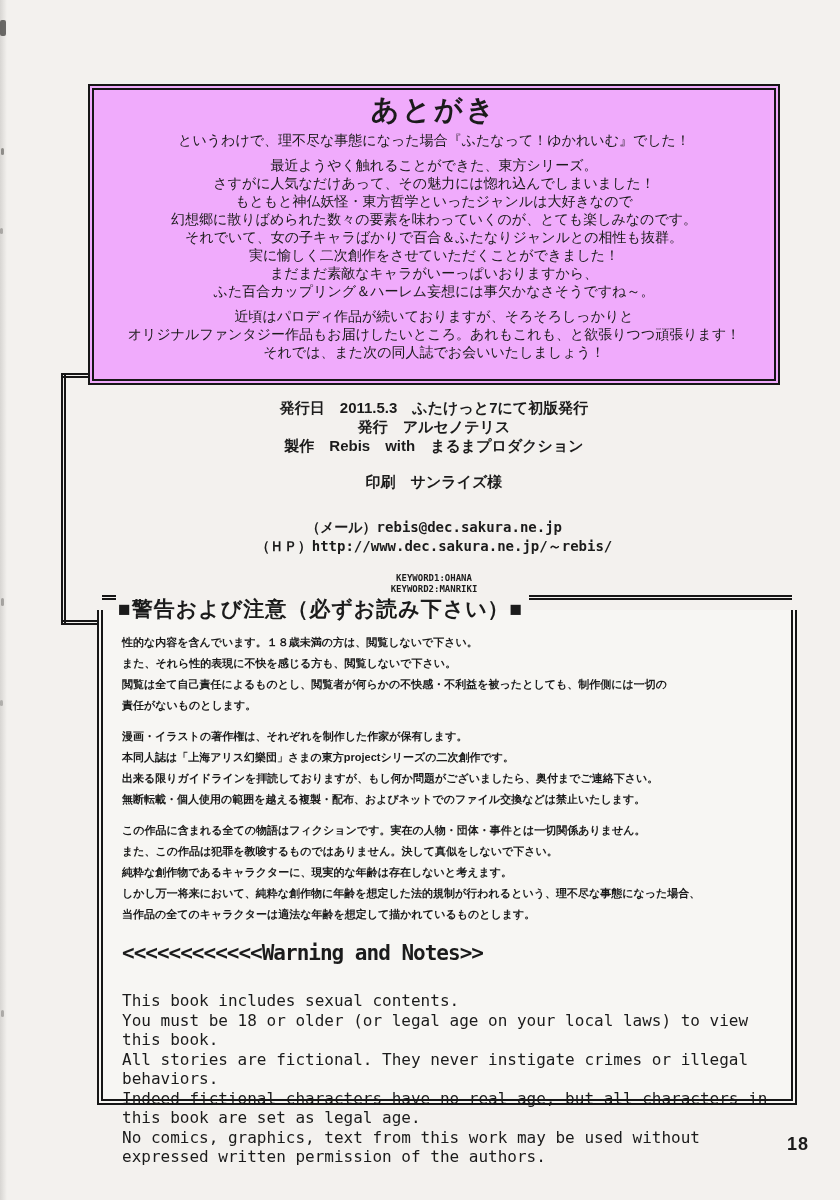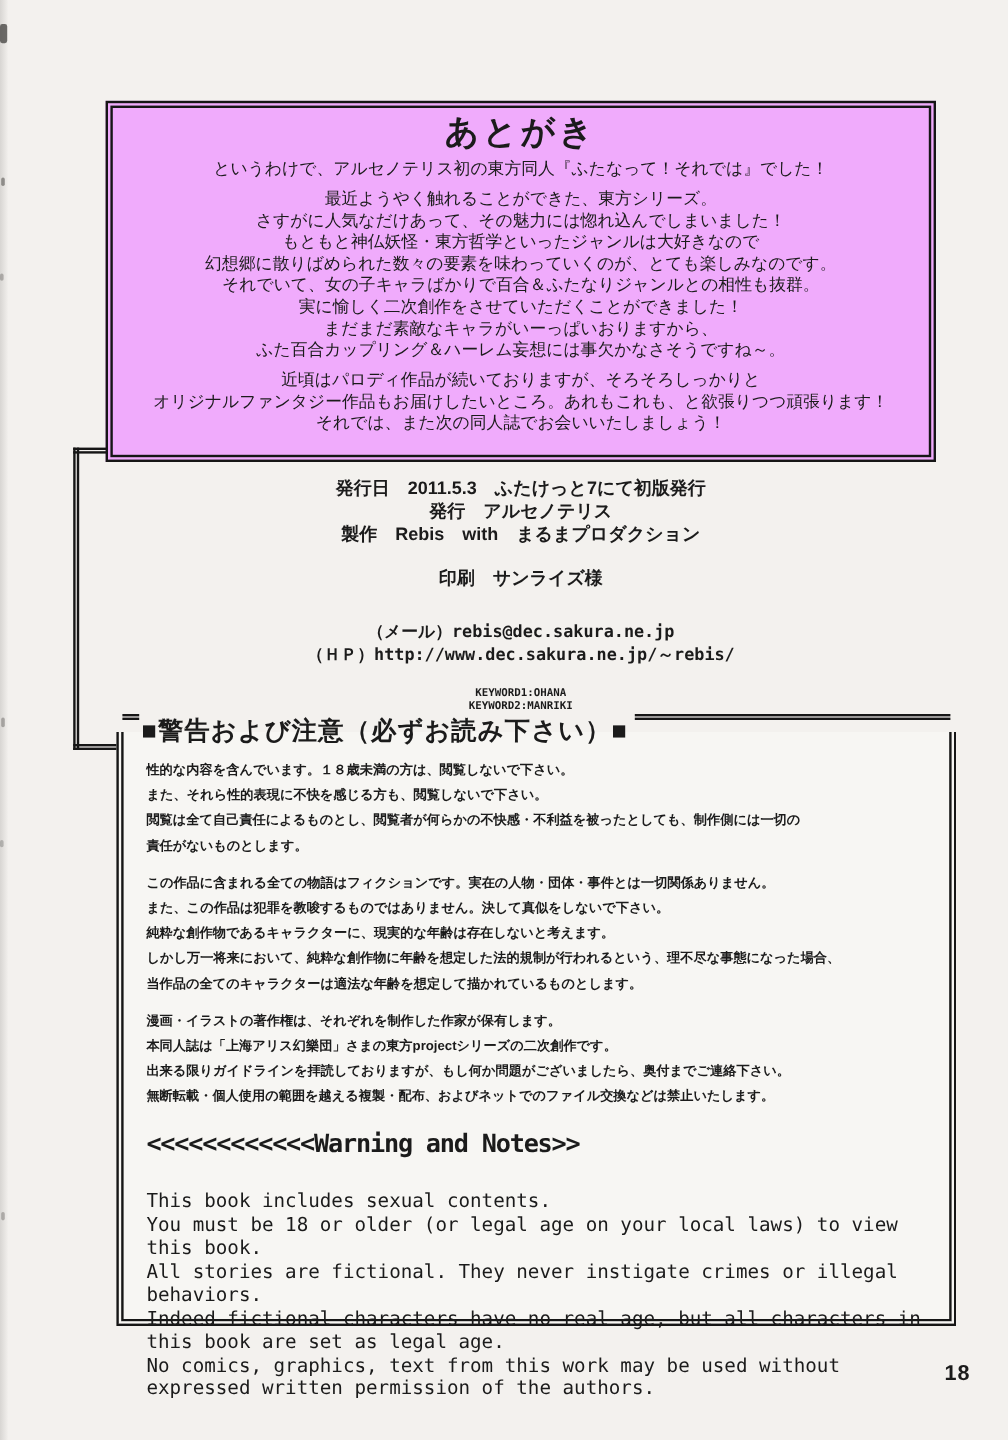--- a/index.html
+++ b/index.html
@@ -78,21 +78,21 @@
   <div class="speck sp1"></div>
   <div class="speck sp2"></div>
   <div class="speck sp3"></div>
   <div class="speck sp4"></div>
   <div class="speck sp5"></div>
   <div class="speck sp6"></div>
 
   <div class="afterbox">
     <div class="after-title">あとがき</div>
     <div class="after-body">
-      <div class="blk">というわけで、アルセノテリス初の東方同人『ふたなって！それでは』でした！</div>
+      <div class="blk">というわけで、理不尽な事態になった場合『ふたなって！ゆかれいむ』でした！</div>
       <div class="gap7"></div>
       <div class="blk">最近ようやく触れることができた、東方シリーズ。
 さすがに人気なだけあって、その魅力には惚れ込んでしまいました！
 もともと神仏妖怪・東方哲学といったジャンルは大好きなので
 幻想郷に散りばめられた数々の要素を味わっていくのが、とても楽しみなのです。
 それでいて、女の子キャラばかりで百合＆ふたなりジャンルとの相性も抜群。
 実に愉しく二次創作をさせていただくことができました！
 まだまだ素敵なキャラがいーっぱいおりますから、
 ふた百合カップリング＆ハーレム妄想には事欠かなさそうですね～。</div>
       <div class="gap7"></div>
@@ -123,29 +123,29 @@
     <div class="warn-titlerow">
       <div class="dline seg-l"></div>
       <div class="warn-title">■警告および注意（必ずお読み下さい）■</div>
       <div class="dline seg-r"></div>
     </div>
     <div class="warn-body">
       <div class="warn-p">性的な内容を含んでいます。１８歳未満の方は、閲覧しないで下さい。
 また、それら性的表現に不快を感じる方も、閲覧しないで下さい。
 閲覧は全て自己責任によるものとし、閲覧者が何らかの不快感・不利益を被ったとしても、制作側には一切の
 責任がないものとします。</div>
+      <div class="warn-p">漫画・イラストの著作権は、それぞれを制作した作家が保有します。
+本同人誌は「上海アリス幻樂団」さまの東方projectシリーズの二次創作です。
+出来る限りガイドラインを拝読しておりますが、もし何か問題がございましたら、奥付までご連絡下さい。
+無断転載・個人使用の範囲を越える複製・配布、およびネットでのファイル交換などは禁止いたします。</div>
       <div class="warn-p">この作品に含まれる全ての物語はフィクションです。実在の人物・団体・事件とは一切関係ありません。
 また、この作品は犯罪を教唆するものではありません。決して真似をしないで下さい。
 純粋な創作物であるキャラクターに、現実的な年齢は存在しないと考えます。
 しかし万一将来において、純粋な創作物に年齢を想定した法的規制が行われるという、理不尽な事態になった場合、
 当作品の全てのキャラクターは適法な年齢を想定して描かれているものとします。</div>
-      <div class="warn-p">漫画・イラストの著作権は、それぞれを制作した作家が保有します。
-本同人誌は「上海アリス幻樂団」さまの東方projectシリーズの二次創作です。
-出来る限りガイドラインを拝読しておりますが、もし何か問題がございましたら、奥付までご連絡下さい。
-無断転載・個人使用の範囲を越える複製・配布、およびネットでのファイル交換などは禁止いたします。</div>
       <div class="warn-en-head">&lt;&lt;&lt;&lt;&lt;&lt;&lt;&lt;&lt;&lt;&lt;&lt;Warning and Notes&gt;&gt;</div>
       <div class="warn-en">This book includes sexual contents.
 You must be 18 or older (or legal age on your local laws) to view this book.
 All stories are fictional. They never instigate crimes or illegal behaviors.
 Indeed fictional characters have no real age, but all characters in this book are set as legal age.
 No comics, graphics, text from this work may be used without expressed written permission of the authors.</div>
     </div>
   </div>
 
   <div class="pagenum">18</div>

